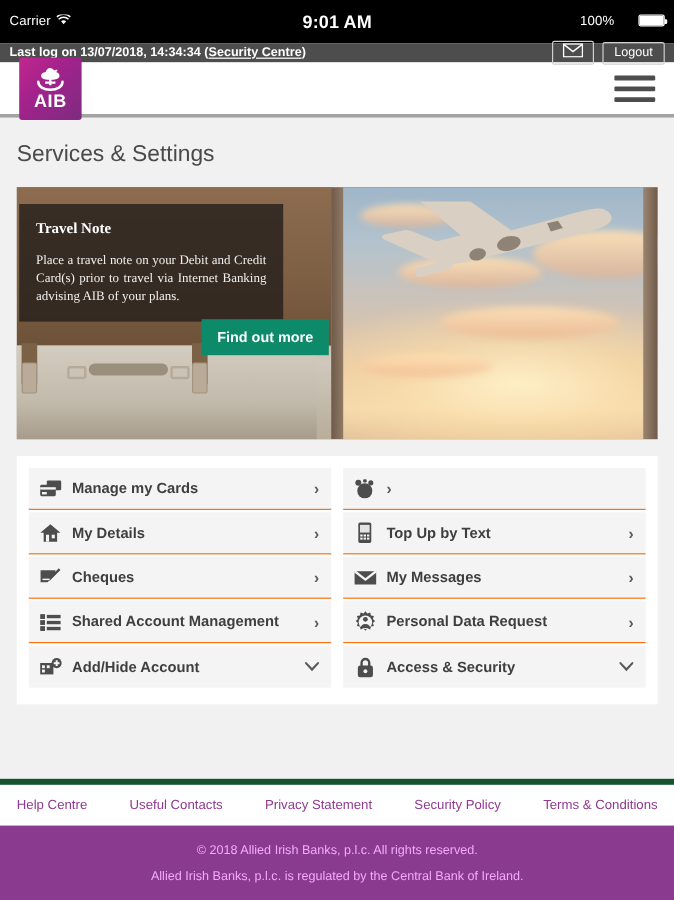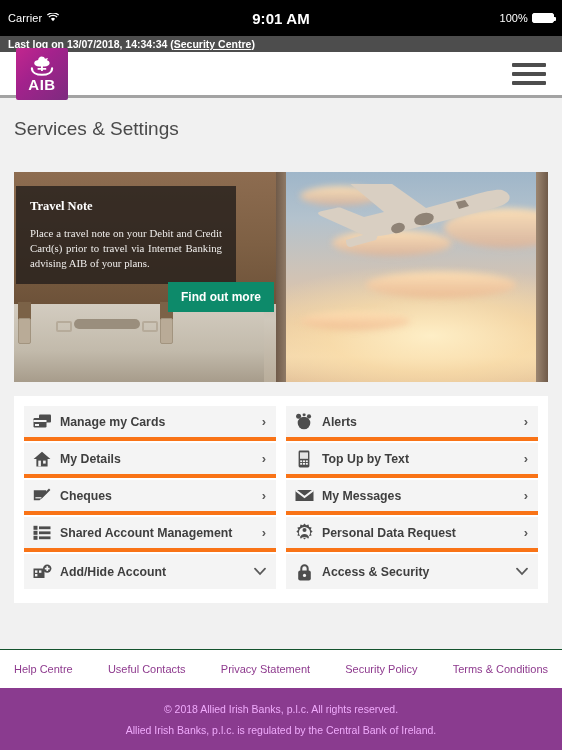--- a/index.html
+++ b/index.html
@@ -12,21 +12,21 @@
   .page { position: relative; width: 562px; height: 750px; background: #f1f1f1; }
 
   
   .statusbar {
     height: 36px; background: #000; color: #fff;
     display: flex; align-items: center; padding: 0 8px;
     font-size: 11px; letter-spacing: .1px;
   }
   .sb-left { display: flex; align-items: center; gap: 5px; width: 33%; }
   .sb-center { width: 34%; text-align: center; font-weight: bold; font-size: 15px; }
-  .sb-right { width: 33%; display: flex; align-items: center; justify-content: flex-end; gap: 4px; }
+  .sb-right { width: 33%; display: flex; align-items: flex-start; justify-content: flex-end; gap: 20px; }
   .wifi-icon { display: inline-block; }
   .battery {
     width: 22px; height: 10px; border: 1px solid #fff; border-radius: 2px;
     position: relative; display: inline-block;
   }
   .battery::after {
     content: ""; position: absolute; right: -3px; top: 2.5px;
     width: 2px; height: 4px; background: #fff; border-radius: 0 1px 1px 0;
   }
   .battery i { display: block; height: 100%; width: 100%; background: #fff; }
@@ -60,21 +60,21 @@
     color: #fff;
   }
   .logo .mark { width: 30px; height: 22px; }
   .logo .word { font-size: 15px; font-weight: bold; letter-spacing: .5px; line-height: 14px; margin-top: 1px; }
   .hamburger { width: 34px; cursor: pointer; display: flex; flex-direction: column; gap: 5px; }
   .hamburger span { display: block; height: 4px; background: #4d4d4d; border-radius: 1px; }
 
   
   .page-title {
     font-size: 19px; color: #4a4a4a; font-weight: normal;
-    padding: 20px 0 32px 14px;
+    padding: 20px 0 16px 14px;
   }
 
   
   .hero {
     position: relative; margin: 0 14px; height: 210px; overflow: hidden;
     background: #8c7a66;
   }
   .hero-sky {
     position: absolute; inset: 0;
     background:
@@ -143,36 +143,36 @@
 
   
   .menu-card {
     margin: 14px 14px 0 14px; background: #fff; padding: 10px 10px 14px 10px;
     display: flex; gap: 10px;
   }
   .menu-col { flex: 1; display: flex; flex-direction: column; gap: 2px; }
   .menu-item {
     background: #f4f4f4; height: 35px; display: flex; align-items: center;
     padding: 0 10px 0 8px; cursor: pointer; gap: 8px;
-    border-bottom: 4px solid #f97316;
+    border-bottom: 1px solid #f97316;
   }
   .menu-item .mi-icon {
     width: 20px; height: 20px; flex: 0 0 20px;
     display: flex; align-items: center; justify-content: center; color: #4d4d4d;
   }
   .menu-item .mi-label {
     flex: 1; font-size: 12.3px; font-weight: bold; color: #3f3f3f;
     white-space: nowrap; overflow: hidden;
   }
   .menu-item .mi-chev { color: #5a5a5a; font-size: 13px; font-weight: bold; }
 
   
   .footer-links {
     position: absolute; left: 0; bottom: 62px; width: 100%; height: 39px;
-    background: #fff; border-top: 1px solid #14532d;
+    background: #fff; border-top: 5px solid #14532d;
     display: flex; align-items: center; padding: 0 14px;
   }
   .footer-links a {
     color: #8e3a8e; text-decoration: none; font-size: 11px; cursor: pointer;
   }
   .fl-spacer { flex: 1; }
 
   
   .footer {
     position: absolute; left: 0; bottom: 0; width: 100%; height: 62px;
@@ -202,20 +202,31 @@
       <span>100%</span>
       <span class="battery">
           <i></i>
         </span>
     </div>
   </div>
 
   <div class="utilbar">
     <div class="lastlog">
       <span>Last log on 13/07/2018, 14:34:34 (</span><a>Security Centre</a><span>)</span>
+    </div>
+    <div class="util-right">
+      <button class="util-btn mail-btn">
+        <span>
+          <svg width="17" height="12" viewBox="0 0 17 12">
+            <rect x="0.6" y="0.6" width="15.8" height="10.8" fill="none" stroke="#fff" stroke-width="1.2"></rect>
+            <path d="M0.8 1 L8.5 7 L16.2 1" fill="none" stroke="#fff" stroke-width="1.2"></path>
+          </svg>
+        </span>
+      </button>
+      <button class="util-btn">Logout</button>
     </div>
   </div>
 
   <div class="brandbar">
     <div class="logo">
       <span class="mark">
         <svg width="30" height="22" viewBox="0 0 30 22">
           <path d="M14.6 1.6 c1.6 0 2.9 .9 3.4 2.1 .9 -.5 2.2 -.7 3.1 -.3 -.6 .5 -1 1.2 -1.1 1.9 1.6 .4 2.6 1.6 2.6 2.9 0 1.9 -2.2 3.2 -5 3.2 h-1.7 v1.6 h3.3 v1.8 h-3.3 v1.3 h-1.9 v-1.3 h-3.4 v-1.8 h3.4 v-1.6 h-1.8 c-2.8 0 -5 -1.3 -5 -3.2 0 -1.6 1.6 -2.9 3.9 -3.2 .3 -2 1.8 -3.4 3.5 -3.4 z" fill="#fff"></path>
           <path d="M4.9 13.2 c0 4.2 4.4 6.6 10.1 6.6 s10.1 -2.4 10.1 -6.6" fill="none" stroke="#fff" stroke-width="2.1" stroke-linecap="round"></path>
         </svg>
@@ -366,21 +377,20 @@
         <span class="mi-icon">
           <svg width="18" height="17" viewBox="0 0 18 17">
               <g fill="#4d4d4d">
             <circle cx="9" cy="10" r="6.3"></circle>
             <circle cx="3.6" cy="3.2" r="2.5"></circle>
             <circle cx="14" cy="3.4" r="2.1"></circle>
             <rect x="7.6" y="0.4" width="3" height="2.6" rx="1"></rect>
           </g>
             </svg>
         </span>
-        <span class="mi-label">Alerts</span>
         <span class="mi-chev">›</span>
       </div>
 
       <div class="menu-item">
         <span class="mi-icon">
           <svg width="12" height="18" viewBox="0 0 12 18">
               <g fill="#4d4d4d">
             <rect x="0.6" y="0.5" width="10.8" height="17" rx="1.4"></rect>
             <rect x="2" y="2.4" width="8" height="6.4" fill="#e4e4e4"></rect>
             <rect x="2.2" y="10.4" width="2" height="1.7" fill="#f4f4f4"></rect>

